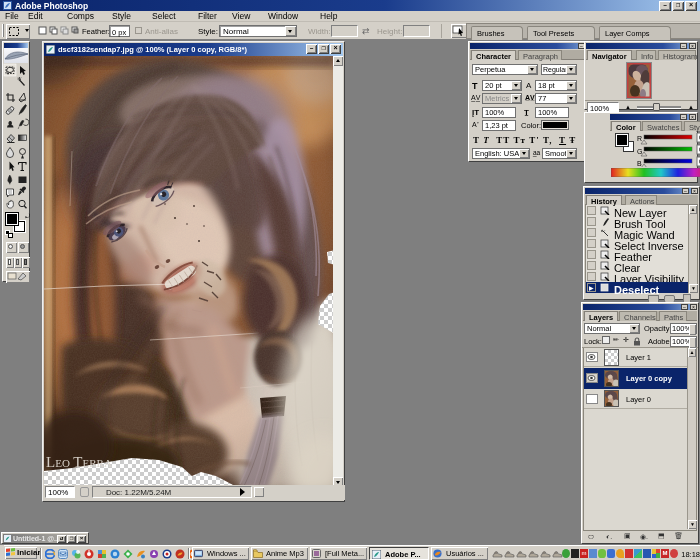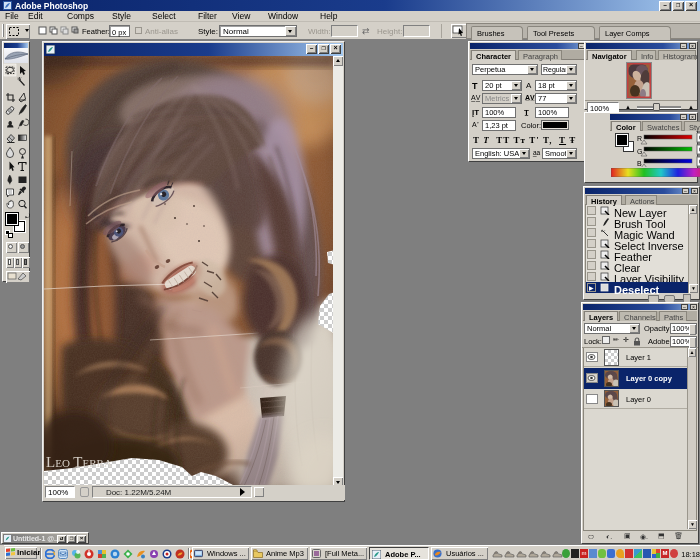--- a/index.html
+++ b/index.html
@@ -101,20 +101,21 @@
 
 <div class="abs" style="left:0;top:40px;width:700px;height:505px;background:#7f7f7f;"></div>
 
 <div class="abs" style="left:42px;top:41px;width:303px;height:461px;background:#d4d0c8;border:1px solid #404040;border-top:1px solid #f0f0f0;border-left:1px solid #f0f0f0;">
   <div class="titleblue" style="position:absolute;left:1px;top:1px;right:1px;height:13px;">
     <svg class="abs" style="left:2px;top:2px;" width="9" height="9" viewBox="0 0 9 9">
         <rect width="9" height="9" fill="#e8f0f8"></rect>
         <rect width="9" height="9" fill="none" stroke="#345" stroke-width="1"></rect>
         <path d="M2 7 C3 3 6 2 7 2 C6 4 4 7 2 7Z" fill="#2a9a8a"></path>
       </svg>
+    <span class="abs" style="left:14px;top:2px;color:#fff;font-weight:bold;font-size:7.5px;white-space:nowrap;">dscf3182sendap7.jpg @ 100% (Layer 0 copy, RGB/8*)</span>
     <span class="abs" style="right:2px;top:1px;display:flex;gap:1px;">
         <span class="winbtn" style="width:11px;height:10px;">–</span>
         <span class="winbtn" style="width:11px;height:10px;">❐</span>
         <span class="winbtn" style="width:11px;height:10px;">×</span>
       </span>
   </div>
 
   <div class="abs" style="left:1px;top:14px;width:291px;height:431px;background:#fff;">
   <svg width="291" height="431" viewBox="0 0 291 431">
     <defs>

